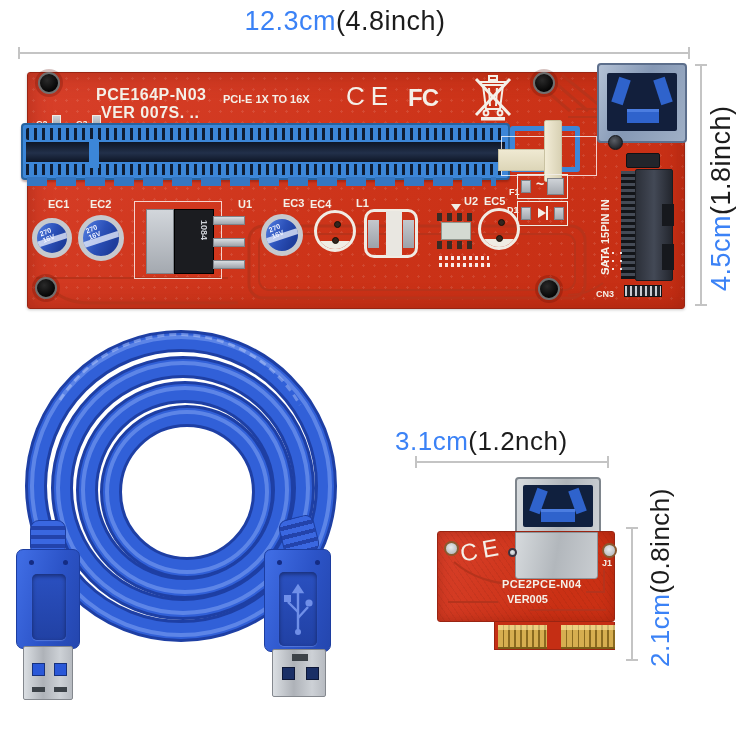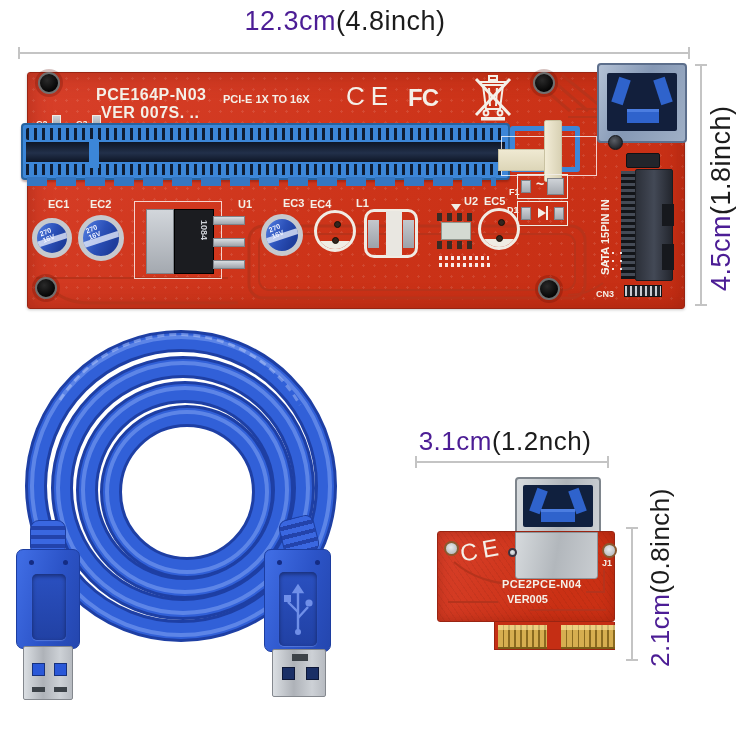--- a/index.html
+++ b/index.html
@@ -2,21 +2,21 @@
 <html><head>
 <meta charset="utf-8">
 <style>
   * { box-sizing: border-box; margin: 0; padding: 0; }
   html,body { background:#ffffff; }
   body { font-family:"Liberation Sans", sans-serif; }
   .stage { position:relative; width:750px; height:750px; background:#ffffff; overflow:hidden; margin:0 auto; }
 
   
   .dimtext { position:absolute; font-size:27px; color:#1c1c1c; white-space:nowrap; letter-spacing:0.5px; }
-  .dimtext .metric { color:#4c1d95; }
+  .dimtext .metric { color:#3b82f6; }
   .hline { position:absolute; height:2px; background:#c4c4c4; }
   .hline::before, .hline::after { content:''; position:absolute; top:-5px; width:2px; height:12px; background:#c4c4c4; }
   .hline::before { left:0; } .hline::after { right:0; }
   .vline { position:absolute; width:2px; background:#c4c4c4; }
   .vline::before, .vline::after { content:''; position:absolute; left:-5px; width:12px; height:2px; background:#c4c4c4; }
   .vline::before { top:0; } .vline::after { bottom:0; }
   .vdim { writing-mode:vertical-rl; transform:rotate(180deg); }
 
   
   .board { position:absolute; left:27px; top:72px; width:658px; height:237px;
@@ -363,21 +363,21 @@
       </svg>
     </div>
   </div>
   <div class="plugmetal" style="left:272px; top:649px; width:54px; height:48px;">
     <div class="slot-dark" style="left:19px; top:4px; width:16px; height:7px;"></div>
     <div class="contact-dark" style="left:9px;  top:17px;"></div>
     <div class="contact-dark" style="left:33px; top:17px;"></div>
   </div>
 
 
-  <div class="dimtext" style="left:395px; top:426px; width:220px; text-align:center; font-size:26px;">
+  <div class="dimtext" style="left:395px; top:426px; width:220px; font-size:26px;">
     <span class="metric">3.1cm</span><span>(1.2nch)</span>
   </div>
   <div class="hline" style="left:415px; top:461px; width:194px;"></div>
 
   <div class="cardport">
     <div class="cardport-cavity">
       <div class="usb-spring" style="left:10px; top:4px; width:11px; height:24px; transform:rotate(20deg);"></div>
       <div class="usb-spring" style="right:10px; top:4px; width:11px; height:24px; transform:rotate(-20deg);"></div>
       <div class="usb-tongue" style="left:18px; bottom:5px; width:34px; height:13px;"></div>
     </div>

